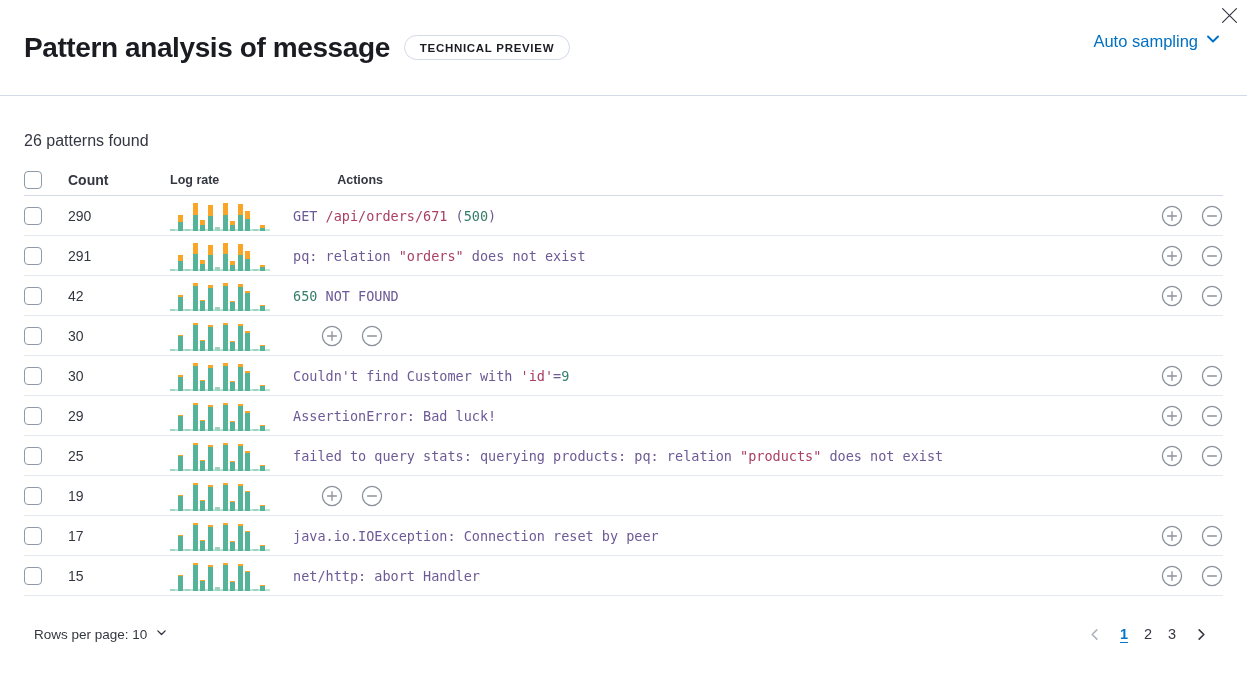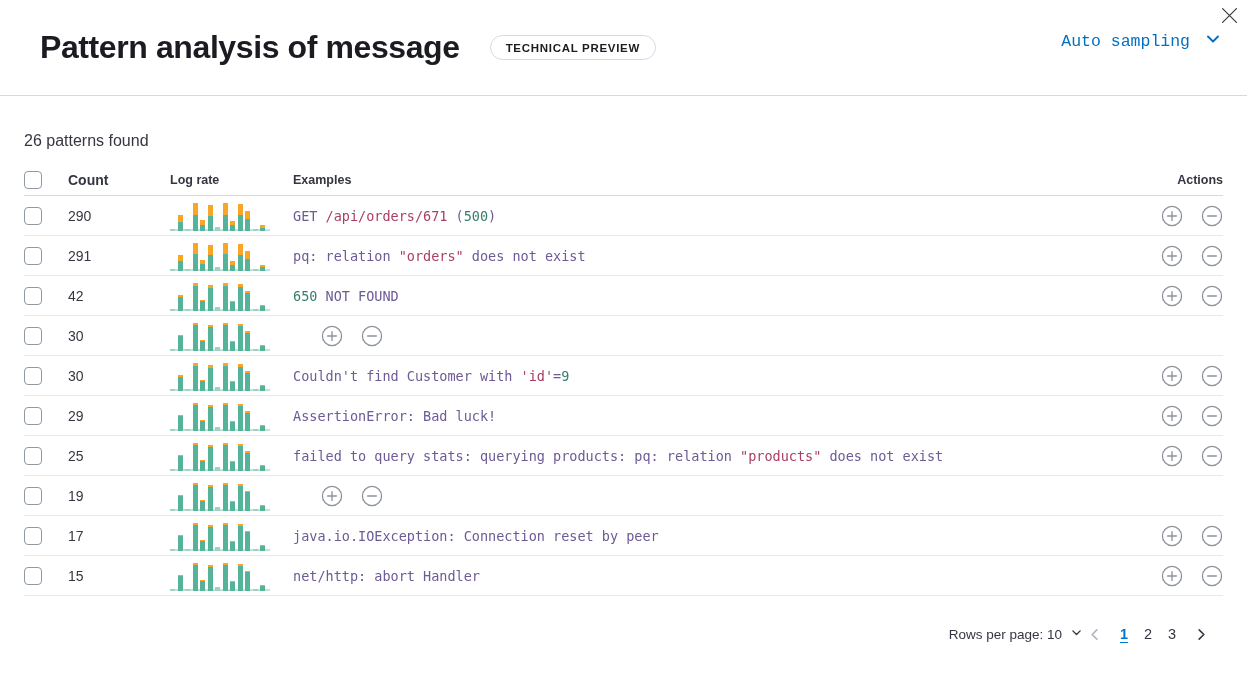--- a/index.html
+++ b/index.html
@@ -7,28 +7,28 @@
   body {
     width:1247px; height:684px; background:#ffffff; overflow:hidden; position:relative;
     font-family:"Liberation Sans", sans-serif; color:#343741;
   }
 
   
   .flyout-header {
     position:relative; height:96px; border-bottom:1px solid #d3dae6;
     display:flex; align-items:center; padding:0 24px; gap:14px;
   }
-  .page-title { margin:16px; font-size:32px; font-weight:700; color:#1a1c21; letter-spacing:-0.4px;text-align:right; }
+  .page-title { margin:0; font-size:28px; font-weight:700; color:#1a1c21; letter-spacing:-0.4px;text-align:right; }
   .badge {
     border:1px solid #d3dae6; border-radius:16px; padding:6px 15px 5px;
     font-size:11.5px; font-weight:700; letter-spacing:0.7px; color:#1a1c21; white-space:nowrap;
   }
   .sampling-btn {
-    position:absolute; right:26px; top:31px; display:flex; align-items:center; gap:15px;
-    background:none; border:none; cursor:pointer; color:#0071c2; font-family:Liberation Mono, monospace; font-size:16.5px; padding:0;
+    position:absolute; right:26px; top:31px; display:flex; align-items:center; gap:7px;
+    background:none; border:none; cursor:pointer; color:#0071c2; font-family:Liberation Sans, sans-serif; font-size:16.5px; padding:0;
   }
   .close-btn {
     position:absolute; top:3px; right:4px; width:28px; height:28px;
     background:none; border:none; cursor:pointer; color:#343741; padding:4px;
   }
 
   
   .main { padding:36px 24px 0; }
   .summary { font-size:16px; color:#343741; }
 
@@ -60,21 +60,21 @@
 
   .examples { font-family:"DejaVu Sans Mono","Liberation Mono",monospace; font-size:13.5px; white-space:nowrap; }
   .c-purple { color:#6d5a96; }
   .c-maroon { color:#aa3e63; }
   .c-green  { color:#347d6a;margin-top:45px; }
 
   .action-btn { background:none; border:none; padding:0; cursor:pointer; width:22px; height:22px; line-height:0; }
 
   
   .footerbar {
-    display:flex; align-items:center; justify-content:flex-end;
+    display:flex; align-items:center; justify-content:space-between;
     padding:26px 10px 0 10px; font-size:13.5px; color:#343741;
   }
   .rpp-btn {
     display:flex; align-items:center; gap:8px; background:none; border:none; cursor:pointer;
     font-family:inherit; font-size:13.5px; color:#343741; padding:0;
   }
   .pagination { display:flex; align-items:center; gap:6px; }
   .page-btn {
     background:none; border:none; cursor:pointer; font-family:inherit;
     font-size:14.5px; color:#343741; min-width:24px; padding:4px 5px; text-align:center;
@@ -108,21 +108,20 @@
 <main class="main">
   <div class="summary">26 patterns found</div>
 
   <div class="table">
     <div class="thead">
       <div class="col-check">
           <span class="checkbox"></span>
         </div>
       <div class="col-count">Count</div>
       <div class="col-rate">Log rate</div>
-      <div class="col-ex">Examples</div>
       <div class="col-actions th-actions">Actions</div>
     </div>
     <div id="rows">
         <div class="row">
           <div class="col-check">
             <span class="checkbox"></span>
           </div>
           <div class="col-count">290</div>
           <div class="col-rate">
             <div class="chart">

